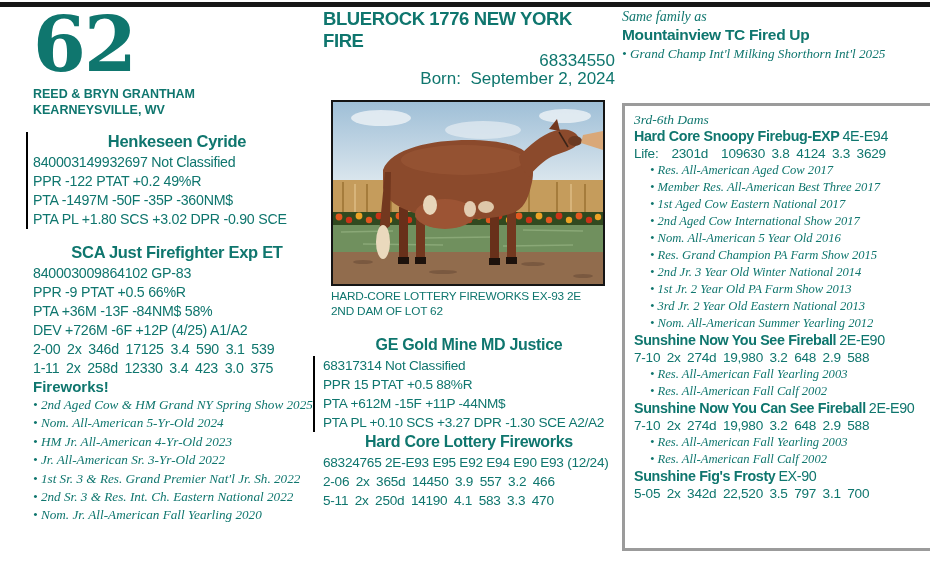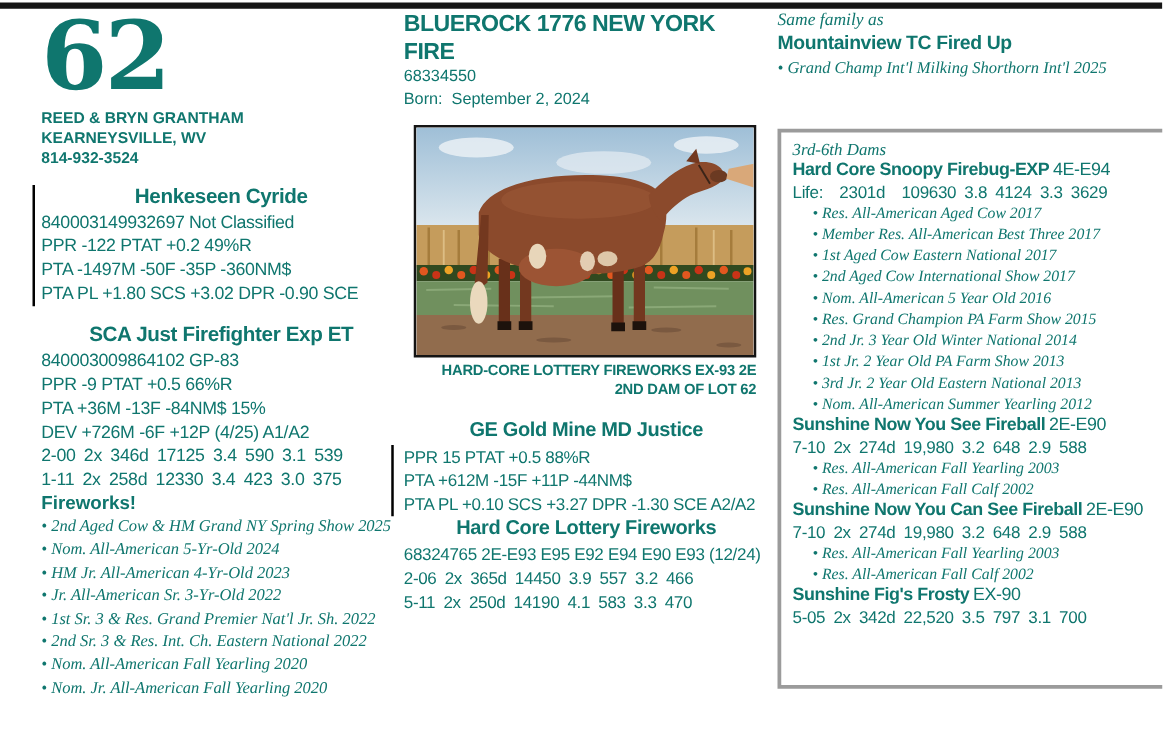--- a/index.html
+++ b/index.html
@@ -22,24 +22,24 @@
 
   .show-name { margin:0; font-size:15px; line-height:18px; }
   ul.awards { margin:0; padding:0; list-style:none;
               font-family:"Liberation Serif", serif; font-style:italic;
               font-size:13.2px; line-height:18.4px; }
   ul.awards li::before { content:"• "; }
 
   
   .col-center { position:absolute; left:323px; top:8px; width:292px; }
   .animal-name { margin:0; font-size:18.5px; line-height:22px; letter-spacing:-0.4px; }
-  .meta { font-size:13px; line-height:18px; white-space:pre; }
+  .meta { font-size:17px; line-height:18px; white-space:pre;text-align:right; }
   .photo-frame { margin:12px 0 4px 8px; width:270px; height:182px;
                  border:2px solid #141414; overflow:hidden; }
-  .caption { margin:3px 0 0 8px; width:274px; text-align:right; font-weight:700;
+  .caption { margin:3px 0 0 8px; width:274px; text-align:left; font-weight:400;
              font-size:11.8px; line-height:15px; letter-spacing:-0.2px; }
   .col-center .ped { margin-top:16px; }
   .col-center .ped h3 { font-size:16px; }
   .col-center .dline { font-size:13.6px; }
   .bracket2 { border-left:2px solid #000; margin-left:-10px; padding-left:8px; }
 
   
   .col-right { position:absolute; left:622px; top:8px; width:280px; }
   .italic-label { font-family:"Liberation Serif", serif; font-style:italic;
                   font-size:14px; line-height:17px; }
@@ -58,48 +58,46 @@
 <body>
 
 <div class="page">
   <div class="top-rule"></div>
 
   <div class="col-left">
     <div class="lot-number">62</div>
     <div class="consignor">
       <div>REED &amp; BRYN GRANTHAM</div>
       <div>KEARNEYSVILLE, WV</div>
-      <div>814-932-3524</div>
     </div>
 
     <section class="ped bracket">
       <h3>Henkeseen Cyride</h3>
       <div class="dline">840003149932697 Not Classified</div>
       <div class="dline">PPR -122 PTAT +0.2 49%R</div>
       <div class="dline">PTA -1497M -50F -35P -360NM$</div>
       <div class="dline">PTA PL +1.80 SCS +3.02 DPR -0.90 SCE</div>
     </section>
 
     <section class="ped">
       <h3>SCA Just Firefighter Exp ET</h3>
       <div class="dline">840003009864102 GP-83</div>
       <div class="dline">PPR -9 PTAT +0.5 66%R</div>
-      <div class="dline">PTA +36M -13F -84NM$ 15%</div>
+      <div class="dline">PTA +36M -13F -84NM$ 58%</div>
       <div class="dline">DEV +726M -6F +12P (4/25) A1/A2</div>
       <div class="dline rec">2-00 2x 346d 17125 3.4 590 3.1 539</div>
       <div class="dline rec">1-11 2x 258d 12330 3.4 423 3.0 375</div>
       <h4 class="show-name">Fireworks!</h4>
       <ul class="awards">
         <li>2nd Aged Cow &amp; HM Grand NY Spring Show 2025</li>
         <li>Nom. All-American 5-Yr-Old 2024</li>
         <li>HM Jr. All-American 4-Yr-Old 2023</li>
         <li>Jr. All-American Sr. 3-Yr-Old 2022</li>
         <li>1st Sr. 3 &amp; Res. Grand Premier Nat'l Jr. Sh. 2022</li>
         <li>2nd Sr. 3 &amp; Res. Int. Ch. Eastern National 2022</li>
-        <li>Nom. All-American Fall Yearling 2020</li>
         <li>Nom. Jr. All-American Fall Yearling 2020</li>
       </ul>
     </section>
   </div>
 
   <div class="col-center">
     <h1 class="animal-name">BLUEROCK 1776 NEW YORK FIRE</h1>
     <div class="meta">68334550</div>
     <div class="meta">Born:  September 2, 2024</div>
 
@@ -207,20 +205,21 @@
       </svg>
     </figure>
     <div class="caption">
       <div>HARD-CORE LOTTERY FIREWORKS EX-93 2E</div>
       <div>2ND DAM OF LOT 62</div>
     </div>
 
     <section class="ped">
       <h3>GE Gold Mine MD Justice</h3>
       <div class="bracket2">
+        <div class="dline">68317314 Not Classified</div>
         <div class="dline">PPR 15 PTAT +0.5 88%R</div>
         <div class="dline">PTA +612M -15F +11P -44NM$</div>
         <div class="dline">PTA PL +0.10 SCS +3.27 DPR -1.30 SCE A2/A2</div>
       </div>
       <h3>Hard Core Lottery Fireworks</h3>
       <div class="dline">68324765 2E-E93 E95 E92 E94 E90 E93 (12/24)</div>
       <div class="dline rec">2-06 2x 365d 14450 3.9 557 3.2 466</div>
       <div class="dline rec">5-11 2x 250d 14190 4.1 583 3.3 470</div>
     </section>
   </div>

